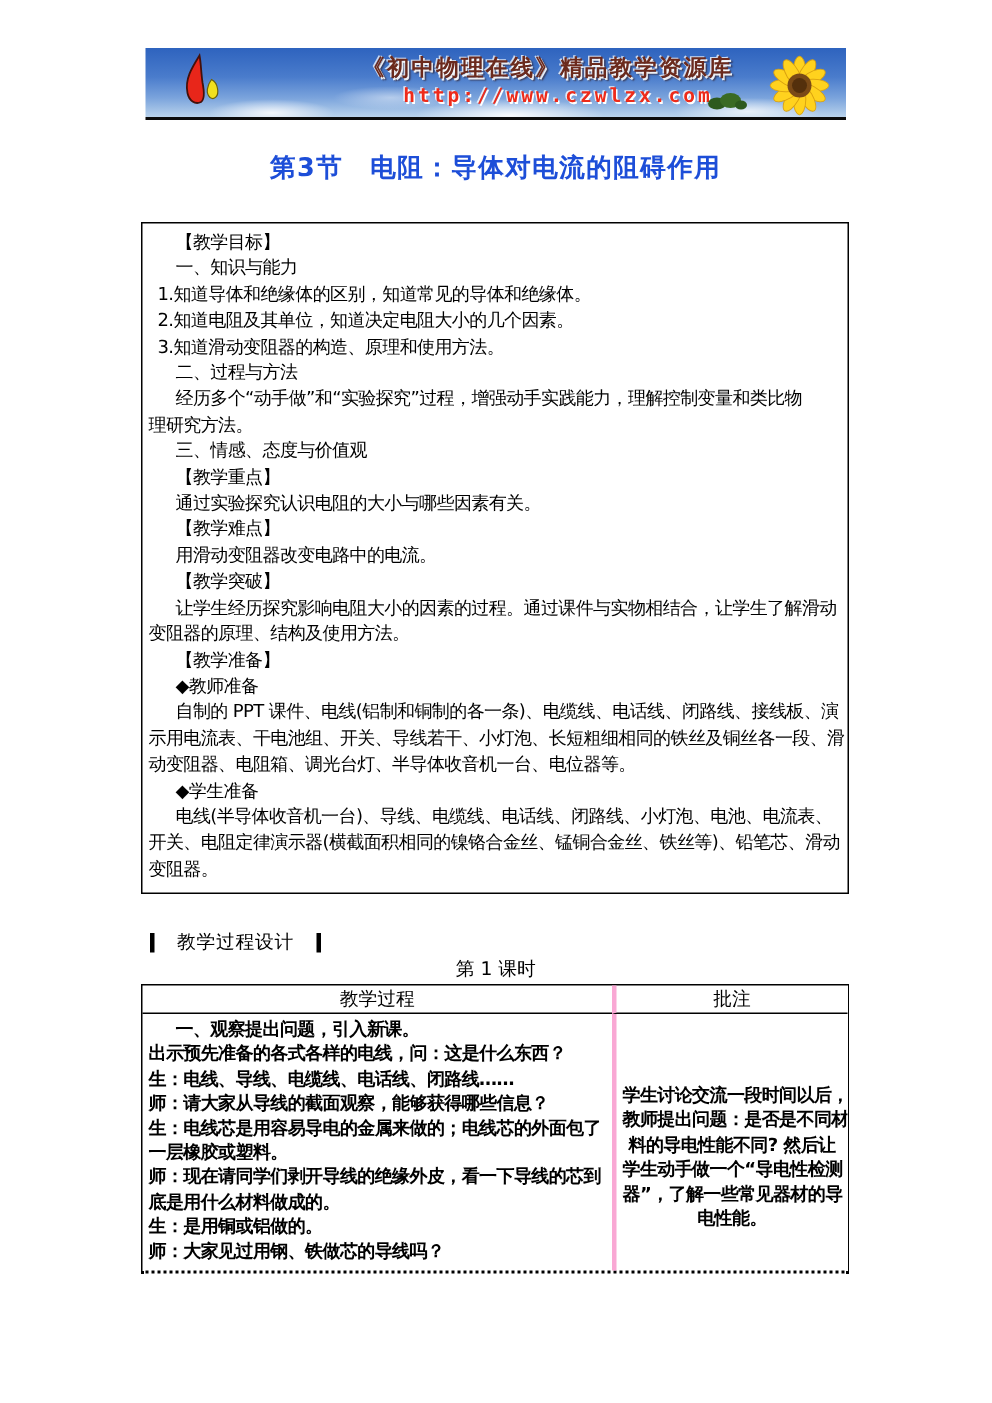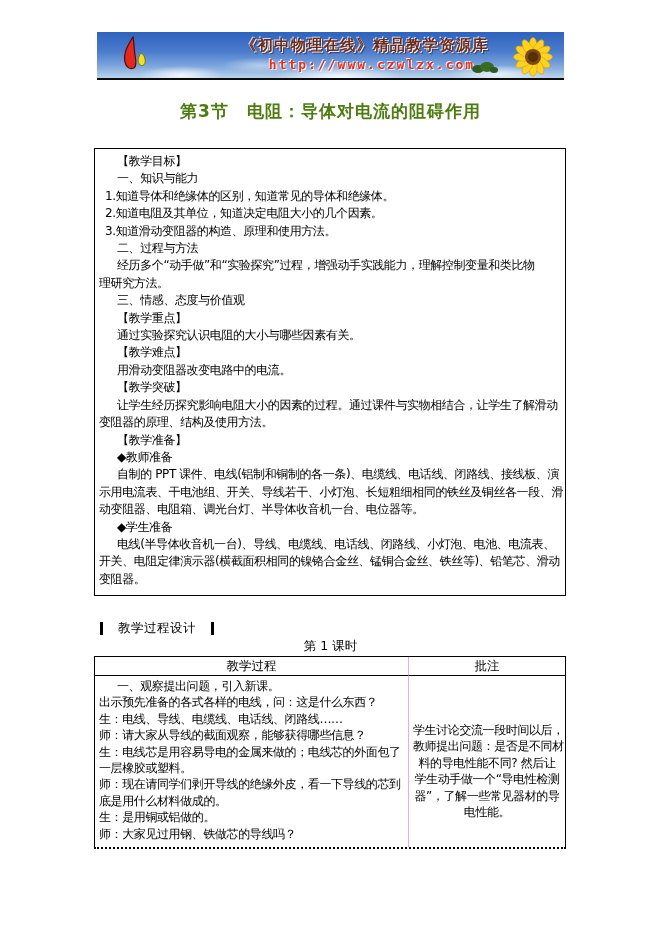--- a/index.html
+++ b/index.html
@@ -20,21 +20,21 @@
     text-shadow:1px 1px 0 rgba(255,255,255,.9),-1px -1px 0 rgba(255,255,255,.75),2px 2px 1px rgba(40,10,5,.55);
     white-space:nowrap;}
   .banner-url{position:absolute;left:130px;top:25px;width:290px;text-align:center;
     font-family:"DejaVu Sans Mono",monospace;font-size:13px;font-weight:bold;letter-spacing:2px;
     color:#ee2b1a;text-shadow:1px 1px 0 #fff,-1px -1px 0 rgba(255,255,255,.8);white-space:nowrap;}
   .sunflower{position:absolute;right:6px;top:4px;}
   .foliage{position:absolute;right:66px;bottom:0;}
 
   
   .doc-title{position:absolute;left:0;top:100px;width:661px;text-align:center;
-    font-size:17px;font-weight:bold;color:#4d7c0f;letter-spacing:1px;}
+    font-size:17px;font-weight:bold;color:#1d4ed8;letter-spacing:1px;}
 
   
   .ln{white-space:nowrap;font-size:12px;letter-spacing:-0.4px;line-height:17.4px;}
   .i1{padding-left:18px;}
   .i05{padding-left:6px;}
 
   
   .t1{position:absolute;left:94px;top:148px;width:472px;box-sizing:border-box;
     border:1px solid #000;padding:4px 4px 7px 4px;overflow:hidden;}
 
@@ -42,23 +42,23 @@
   .sec{position:absolute;left:100px;top:620px;display:flex;align-items:center;gap:15px;
     font-size:12.5px;letter-spacing:0.5px;}
   .vbar{display:inline-block;width:3px;height:13px;background:#000;}
   .period{position:absolute;left:0;top:638px;width:661px;text-align:center;font-size:12.5px;}
 
   
   .t2{position:absolute;left:94px;top:656px;width:472px;box-sizing:border-box;
     border:1px solid #000;border-bottom:2px dotted #000;
     display:grid;grid-template-columns:313px 1fr;}
   .hcell{border-bottom:1px solid #000;text-align:center;font-size:12.5px;line-height:16px;padding:1px 0;}
-  .rcol{border-left:1px solid #f9a8d4;}
+  .rcol{border-left:3px solid #f9a8d4;}
   .bcell{padding:2px 4px 5px 4px;overflow:hidden;}
-  .t2 .ln{line-height:16.4px;}
+  .t2 .ln{line-height:16.4px;font-weight:bold;}
   .note{padding-top:46px;text-align:center;}
 </style>
 </head>
 <body>
 
 <div class="page">
 
   <div class="banner">
     <span class="logo">
       <svg width="42" height="40" viewBox="0 0 42 40">

